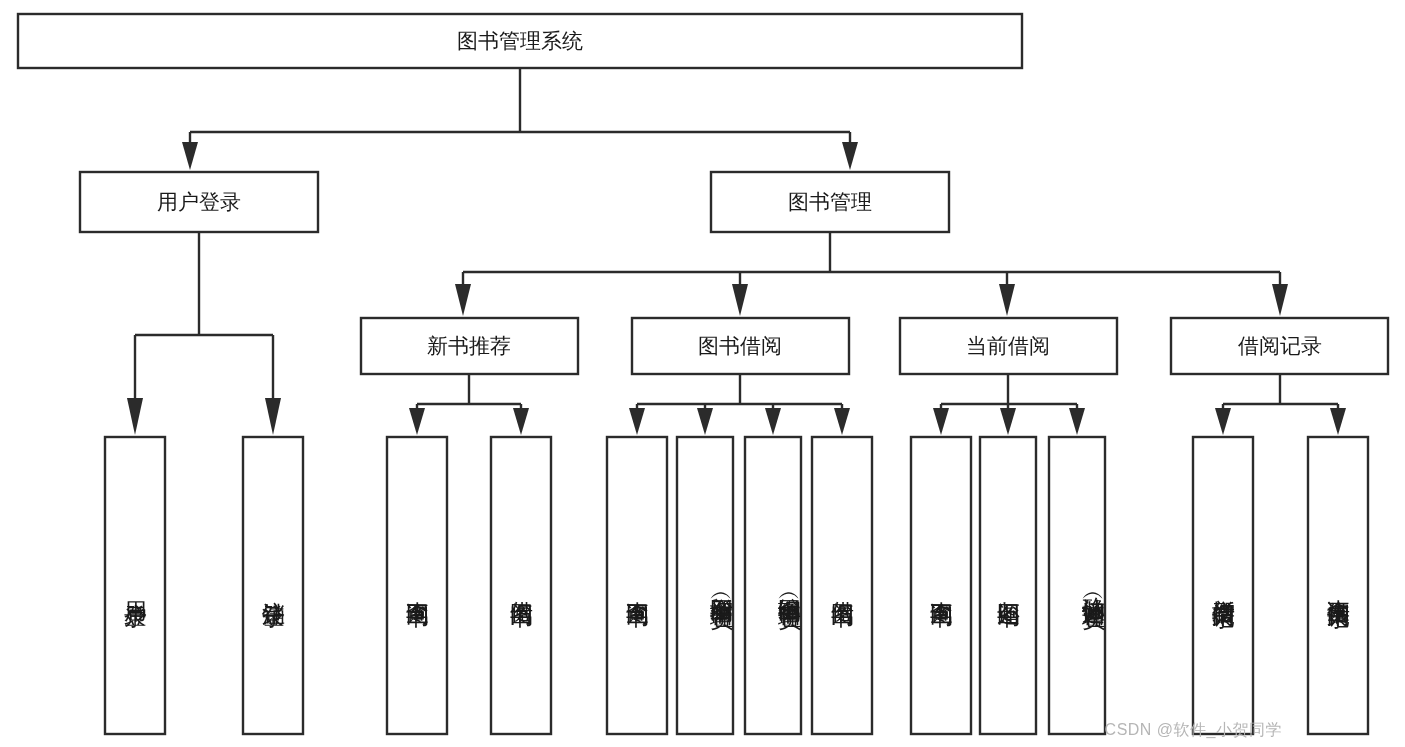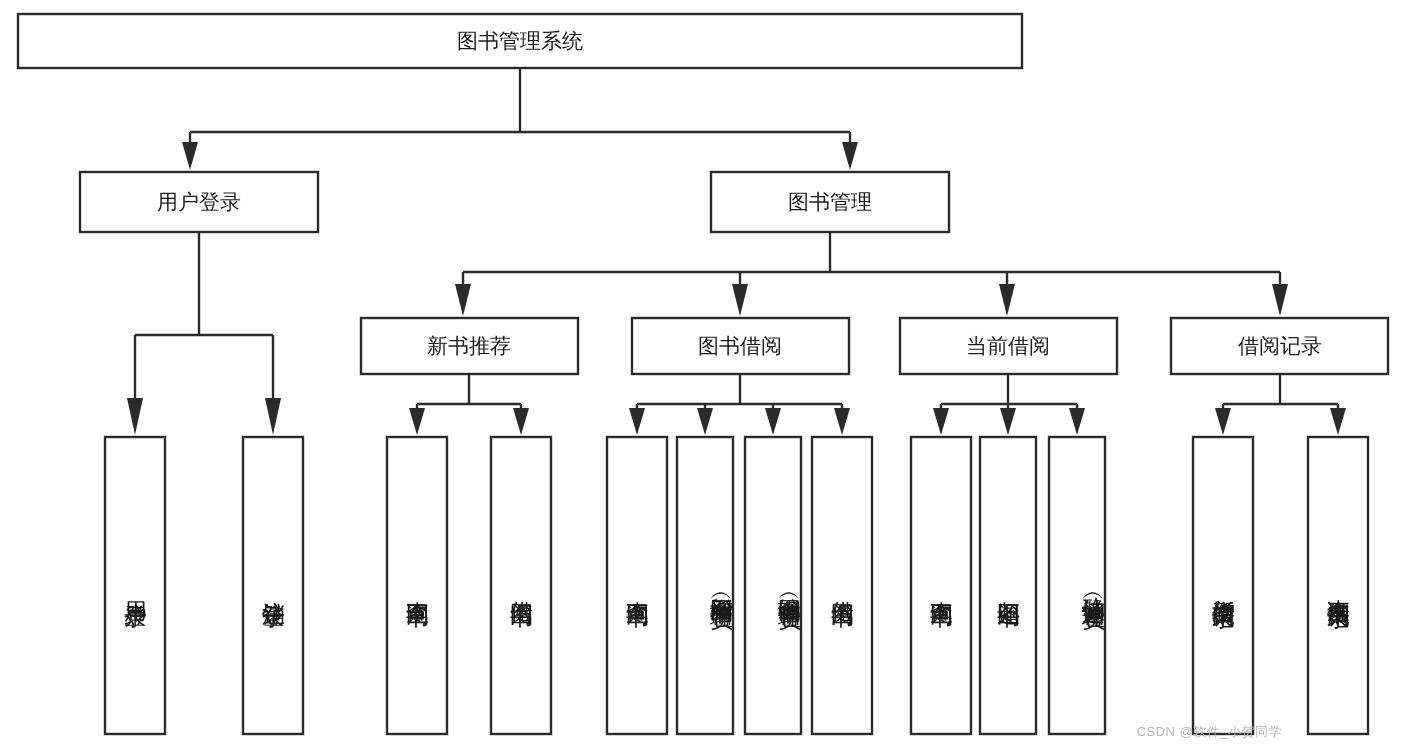--- a/index.html
+++ b/index.html
@@ -59,21 +59,21 @@
     letter-spacing: 1.5px;
     white-space: nowrap;
     text-align: center;
     pointer-events: none;
   }
   .watermark {
     position: absolute;
     right: 8px;
     bottom: 6px;
     font-family: "Liberation Sans", "DejaVu Sans", sans-serif;
-    font-size: 13px;
+    font-size: 16px;
     color: #b6b6b6;
     letter-spacing: 0.5px;
     white-space: nowrap;
   }
 </style>
 </head>
 <body>
 
 <div id="diagram-root">
 

